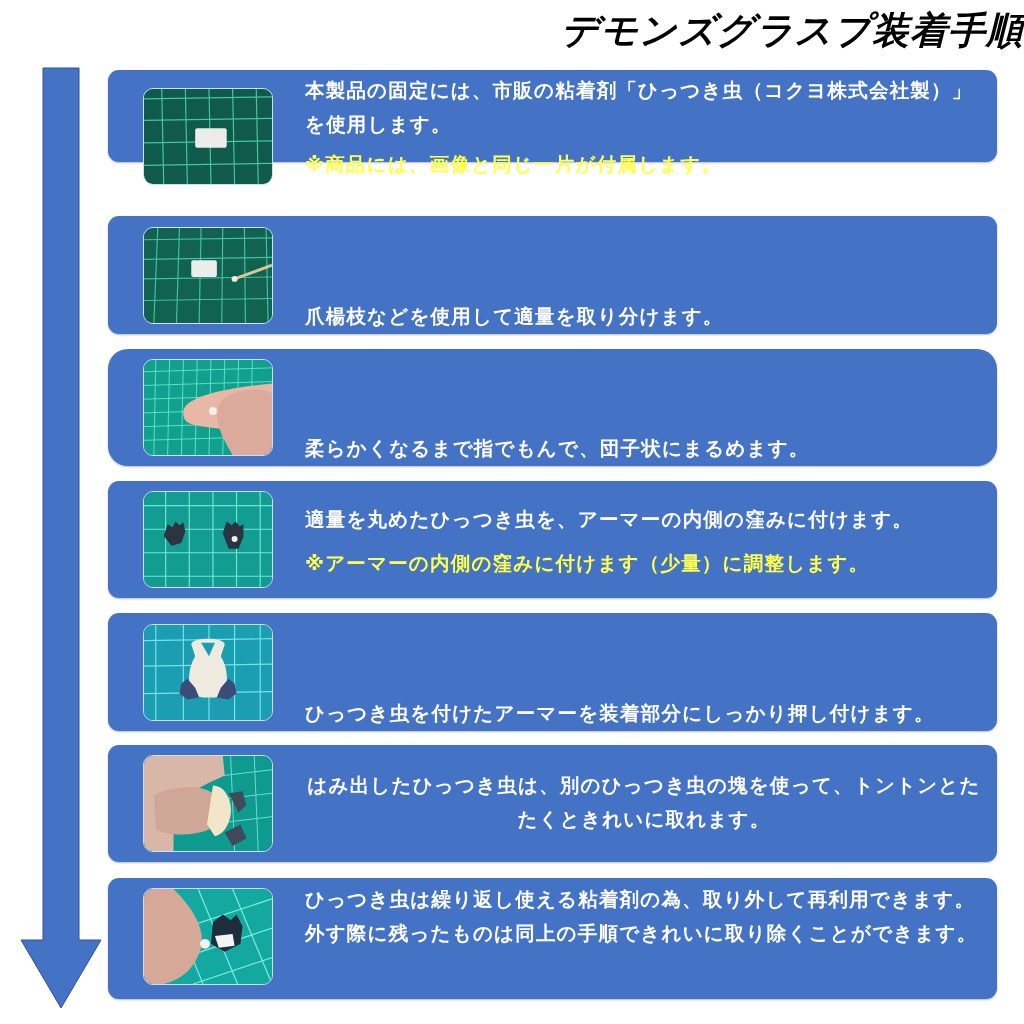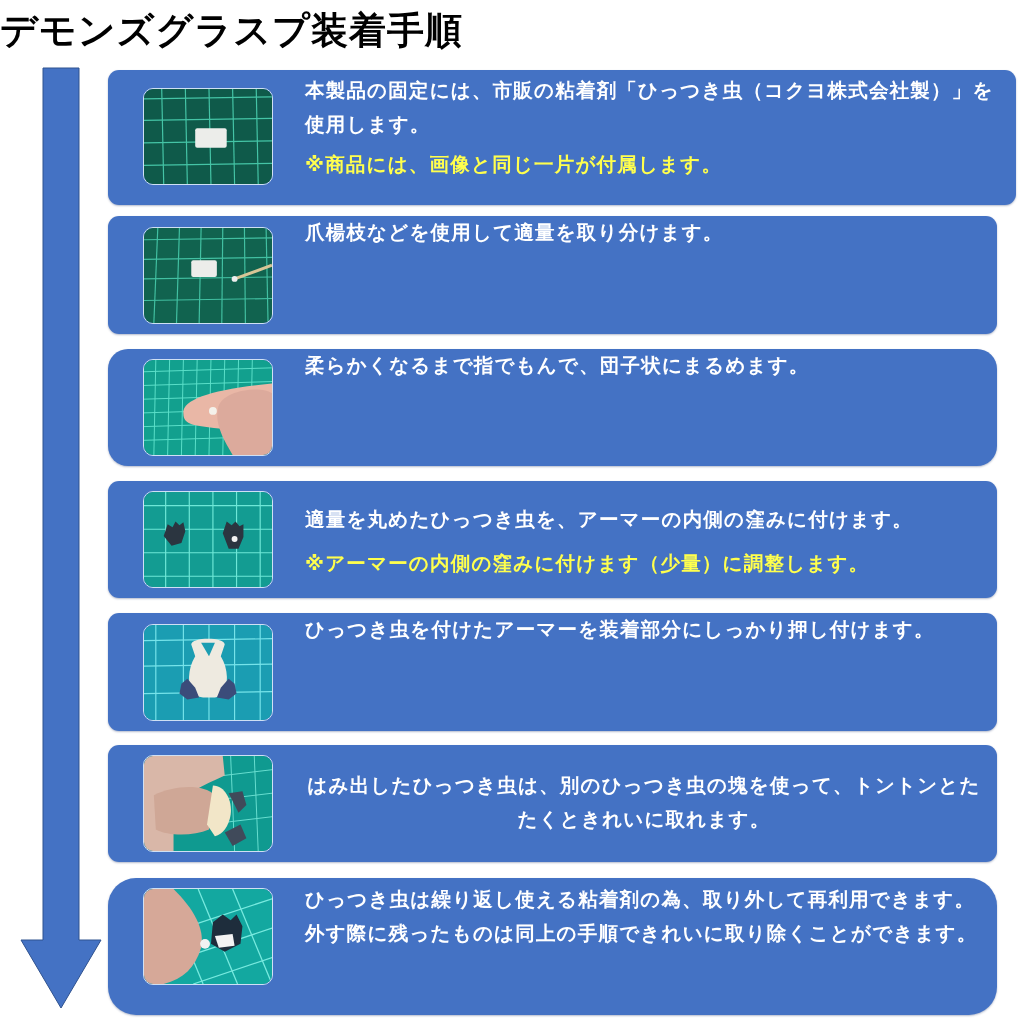--- a/index.html
+++ b/index.html
@@ -1,36 +1,36 @@
 <!DOCTYPE html>
 <html><head>
 <meta charset="utf-8">
 <style>
   html,body{margin:0;padding:0;background:#ffffff;}
   body{width:1024px;height:1024px;position:relative;overflow:hidden;font-family:"DejaVu Sans","Liberation Sans",sans-serif;}
-  .title{position:absolute;left:0;top:6px;width:1024px;text-align:left;font-size:37px;font-weight:bold;color:#000;letter-spacing:1px;line-height:50px;}
+  .title{position:absolute;left:0;top:6px;width:1024px;text-align:right;font-size:37px;font-weight:bold;color:#000;letter-spacing:1px;line-height:50px;font-style:italic;}
   .arrow{position:absolute;left:0;top:0;width:110px;height:1024px;}
   .card{position:absolute;left:108px;width:889px;background:#4472c4;border-radius:11px;box-shadow:0 1px 2px rgba(40,60,110,.35);}
   .thumb{position:absolute;left:35px;width:130px;height:97px;border-radius:10px;border:1.5px solid #cfe0f4;overflow:hidden;box-sizing:border-box;}
   .thumb svg{width:100%;height:100%;display:block;}
   .text{position:absolute;left:197px;right:14px;color:#ffffff;font-size:19.5px;font-weight:bold;line-height:34px;letter-spacing:1.2px;}
   .text .note{color:#ffff4d;margin-top:13px;display:block;}
   .text .note.tight{margin-top:10px;}
-  .vcenter{display:flex;flex-direction:column;justify-content:flex-start;top:0;bottom:0;}
+  .vcenter{display:flex;flex-direction:column;justify-content:flex-end;top:0;bottom:0;}
 </style>
 </head>
 <body>
 
 <div class="title">デモンズグラスプ装着手順</div>
 
 <svg class="arrow" viewBox="0 0 110 1024">
   <polygon points="43,68 79,68 79,940 101,940 61,1008 21,940 43,940" fill="#4472c4" stroke="#2f528f" stroke-width="1"></polygon>
 </svg>
 
-<div class="card" style="top:70px;height:135px;padding-left:19px;">
+<div class="card" style="top:70px;height:92px;">
   <div class="thumb" style="top:18px;">
     <svg viewBox="0 0 130 97" preserveAspectRatio="none">
       <rect width="130" height="97" fill="#0f5a4a"></rect>
       <g stroke="#4fd8b7" stroke-width="1.2" opacity=".85">
         <line x1="0" y1="10" x2="130" y2="8"></line>
           <line x1="0" y1="32" x2="130" y2="30"></line>
           <line x1="0" y1="55" x2="130" y2="53"></line>
           <line x1="0" y1="78" x2="130" y2="76"></line>
         <line x1="18" y1="0" x2="20" y2="97"></line>
           <line x1="42" y1="0" x2="44" y2="97"></line>
@@ -170,21 +170,21 @@
       <path d="M70,30 C82,30 90,45 88,60 C86,72 80,80 72,82 L64,70 Z" fill="#f2e6c8"></path>
       <path d="M86,38 L100,36 L104,50 L96,58 Z" fill="#404a5a"></path>
       <path d="M82,78 L98,70 L104,84 L90,92 Z" fill="#404a5a"></path>
     </svg>
   </div>
   <div class="text" style="top:24px;">
     <span>はみ出したひっつき虫は、別のひっつき虫の塊を使って、トントンとたたくときれいに取れます。</span>
   </div>
 </div>
 
-<div class="card" style="top:878px;height:137px;border-radius:28px;">
+<div class="card" style="top:878px;height:121px;">
   <div class="thumb" style="top:10px;">
     <svg viewBox="0 0 130 97" preserveAspectRatio="none">
       <rect width="130" height="97" fill="#13a8a0"></rect>
       <g stroke="#8af5ea" stroke-width="1.3" opacity=".85">
         <line x1="20" y1="0" x2="60" y2="97"></line>
           <line x1="55" y1="0" x2="95" y2="97"></line>
           <line x1="90" y1="0" x2="130" y2="97"></line>
         <line x1="40" y1="40" x2="130" y2="10"></line>
           <line x1="40" y1="70" x2="130" y2="40"></line>
           <line x1="50" y1="97" x2="130" y2="70"></line>

